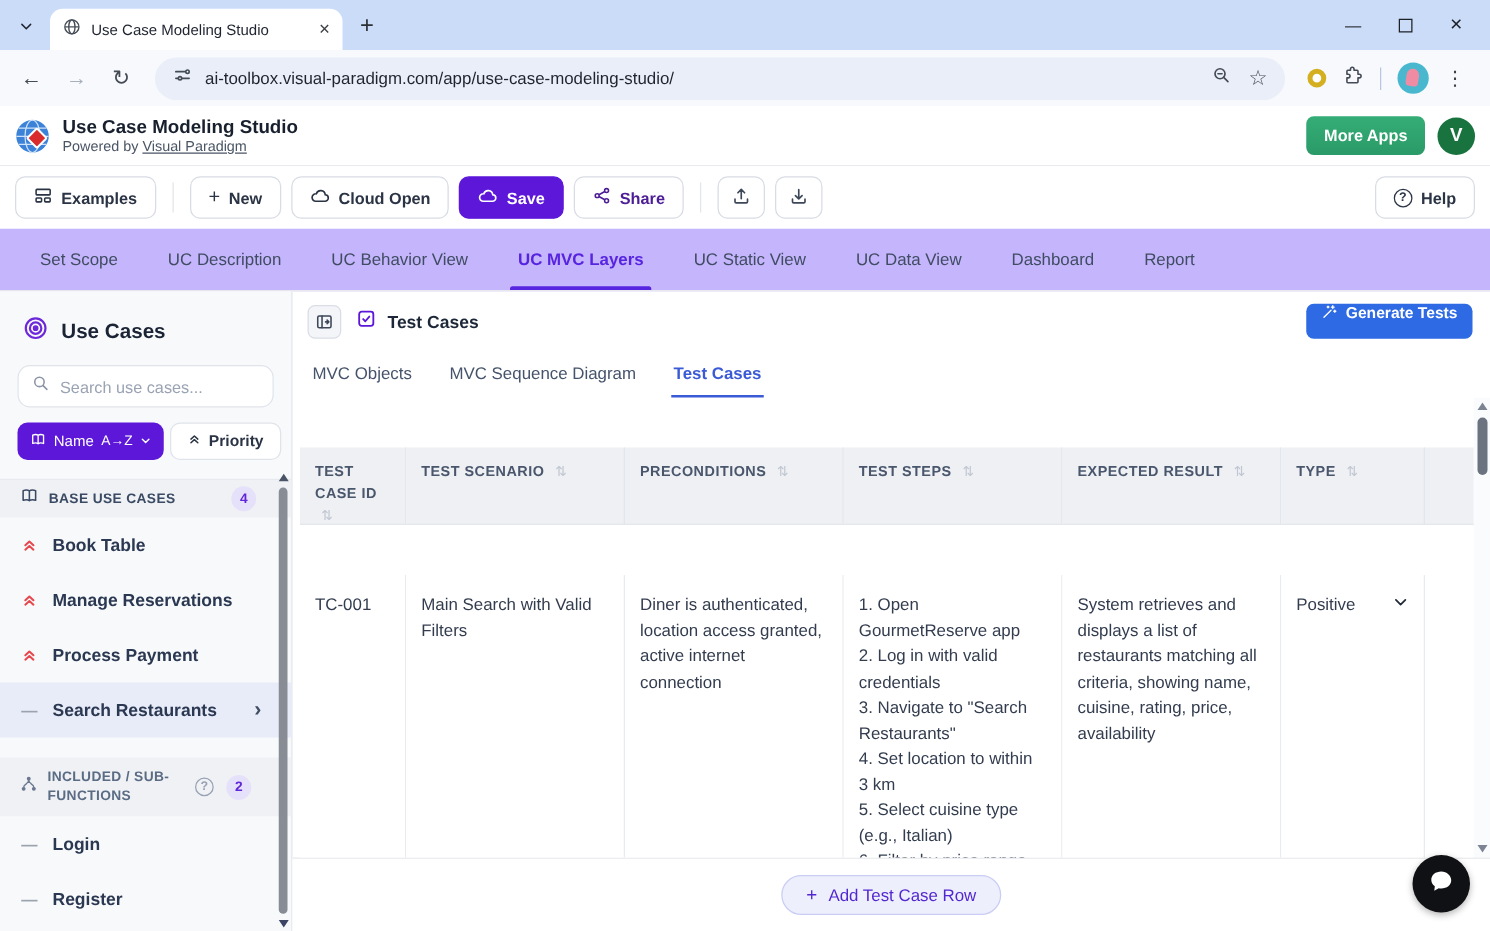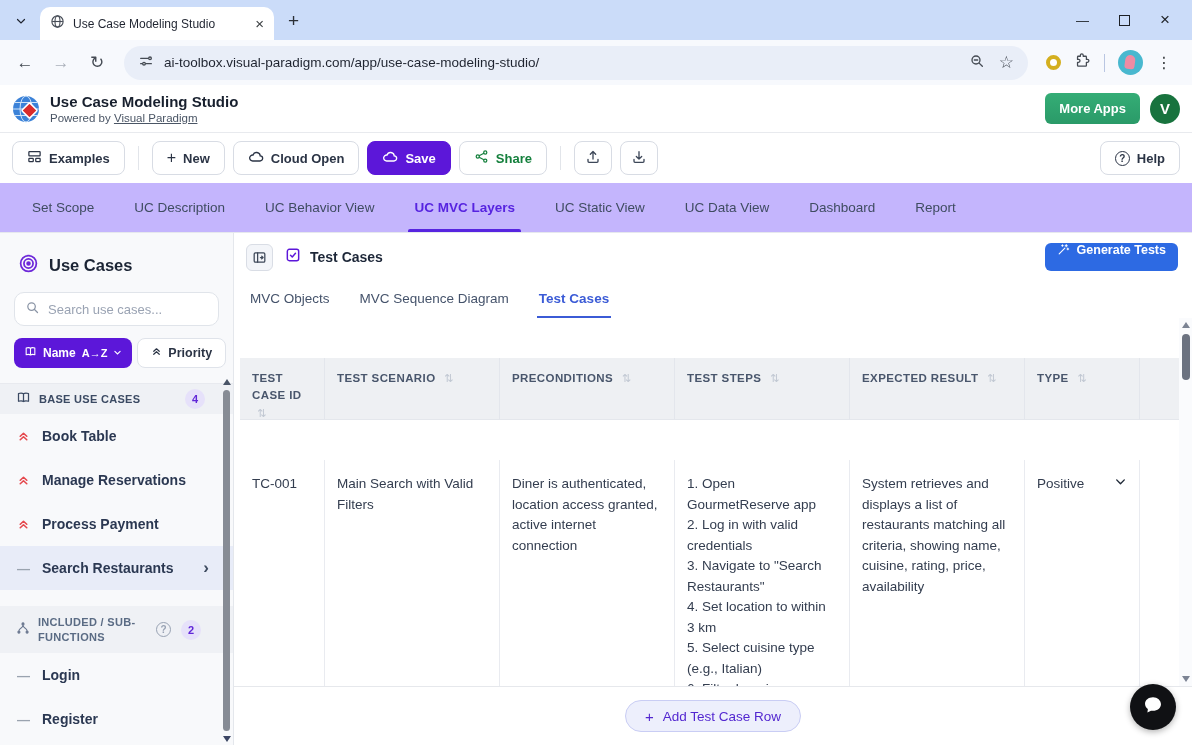--- a/index.html
+++ b/index.html
@@ -41,42 +41,42 @@
   .header-right { margin-left:auto; display:flex; align-items:center; gap:10px; }
   .more-apps { background:linear-gradient(180deg,#35ad76,#2a9a68); color:#fff; font-size:13px; font-weight:bold; border:none; border-radius:6px; padding:8px 14px; }
   .v-avatar { width:30px; height:30px; border-radius:50%; background:#18733e; color:#fff; display:flex; align-items:center; justify-content:center; font-size:15px; font-weight:bold; }
 
   
   .app-toolbar { height:50px; background:#fff; display:flex; align-items:center; padding:0 12px; gap:8px; }
   .btn { height:34px; display:inline-flex; align-items:center; gap:7px; padding:0 14px; border:1px solid #d8dce4; border-radius:8px; background:#fff; font-size:13px; color:#2b3445; font-weight:600; }
   .btn svg { flex:none; }
   .btn.icon-only { width:38px; justify-content:center; padding:0; color:#3d4758; }
   .btn.primary { background:#5c17d9; border-color:#5c17d9; color:#fff; }
-  .btn.share { color:#15803d; }
+  .btn.share { color:#4c1d95; }
   .tdiv { width:1px; height:24px; background:#e2e5ea; margin:0 5px; }
   .help-wrap { margin-left:auto; }
   .qcircle { width:15px; height:15px; border:1.4px solid currentColor; border-radius:50%; display:inline-flex; align-items:center; justify-content:center; font-size:10px; font-weight:bold; }
 
   
   .nav-tabs { height:50px; background:#c4b5fd; border-bottom:1px solid #e6e8ee; display:flex; align-items:stretch; padding:0 12px; }
   .nav-tab { display:flex; align-items:center; padding:0 20px; font-size:13.5px; color:#3f4c61; position:relative; }
   .nav-tab.active { color:#5724e0; font-weight:bold; }
   .nav-tab.active::after { content:""; position:absolute; left:14px; right:14px; bottom:0; height:3px; background:#5724e0; border-radius:2px 2px 0 0; }
 
   
   .content { display:flex; height:512px; }
 
   .sidebar { width:234px; flex:none; background:#f8f9fb; border-right:1px solid #e4e7ec; position:relative; padding-top:16px; overflow:hidden; }
   .sb-title { display:flex; align-items:center; gap:10px; padding:0 18px; height:32px; }
   .sb-title-text { font-size:16.5px; font-weight:bold; color:#1b2434; }
   .sb-search { margin:11px 14px 0; height:34px; background:#fff; border:1px solid #e0e4ea; border-radius:10px; display:flex; align-items:center; gap:8px; padding:0 10px;justify-content:space-between; }
   .sb-search input { border:none; outline:none; background:transparent; font-size:13px; color:#333; width:100%; font-family:inherit; }
   .sb-search input::placeholder { color:#9aa3b3; }
   .sort-row { margin:12px 14px 0; display:flex; gap:5px; }
-  .sort-name { background:#5c17d9; color:#fff; border:none; border-radius:8px; height:30px; display:inline-flex; align-items:center; gap:6px; padding:0 10px; font-size:12px; font-weight:bold; }
+  .sort-name { background:#5c17d9; color:#fff; border:none; border-radius:8px; height:30px; display:inline-flex; align-items:center; gap:6px; padding:0 10px; font-size:12px; font-weight:normal; }
   .sort-name .dir { font-size:11px; }
   .sort-priority { background:#fff; border:1px solid #dfe3ea; border-radius:8px; height:30px; display:inline-flex; align-items:center; gap:6px; padding:0 13px; font-size:12.5px; font-weight:600; color:#2b3445; }
   .sb-divider { border-top:1px solid #e8eaef; margin-top:15px; }
   .sb-section { min-height:30px; background:#eff1f5; display:flex; align-items:center; gap:8px; padding:4px 16px; }
   .sb-section-label { font-size:11px; font-weight:bold; color:#3b4a63; letter-spacing:.3px; flex:1; line-height:1.3; }
   .sb-section.sub .sb-section-label { color:#5a6b84; max-width:110px; }
   .count-badge { width:20px; height:20px; border-radius:50%; background:#e6e1fa; color:#6127d8; font-size:11px; font-weight:bold; display:flex; align-items:center; justify-content:center; margin-right:12px; }
   .sb-section.sub { margin-top:16px; min-height:47px; }
   .sb-section .q-ico { color:#98a2b3; margin-right:2px; }
   .sb-item { height:44px; display:flex; align-items:center; gap:11px; padding:0 16px; font-size:14px; font-weight:600; color:#2b3852; }

